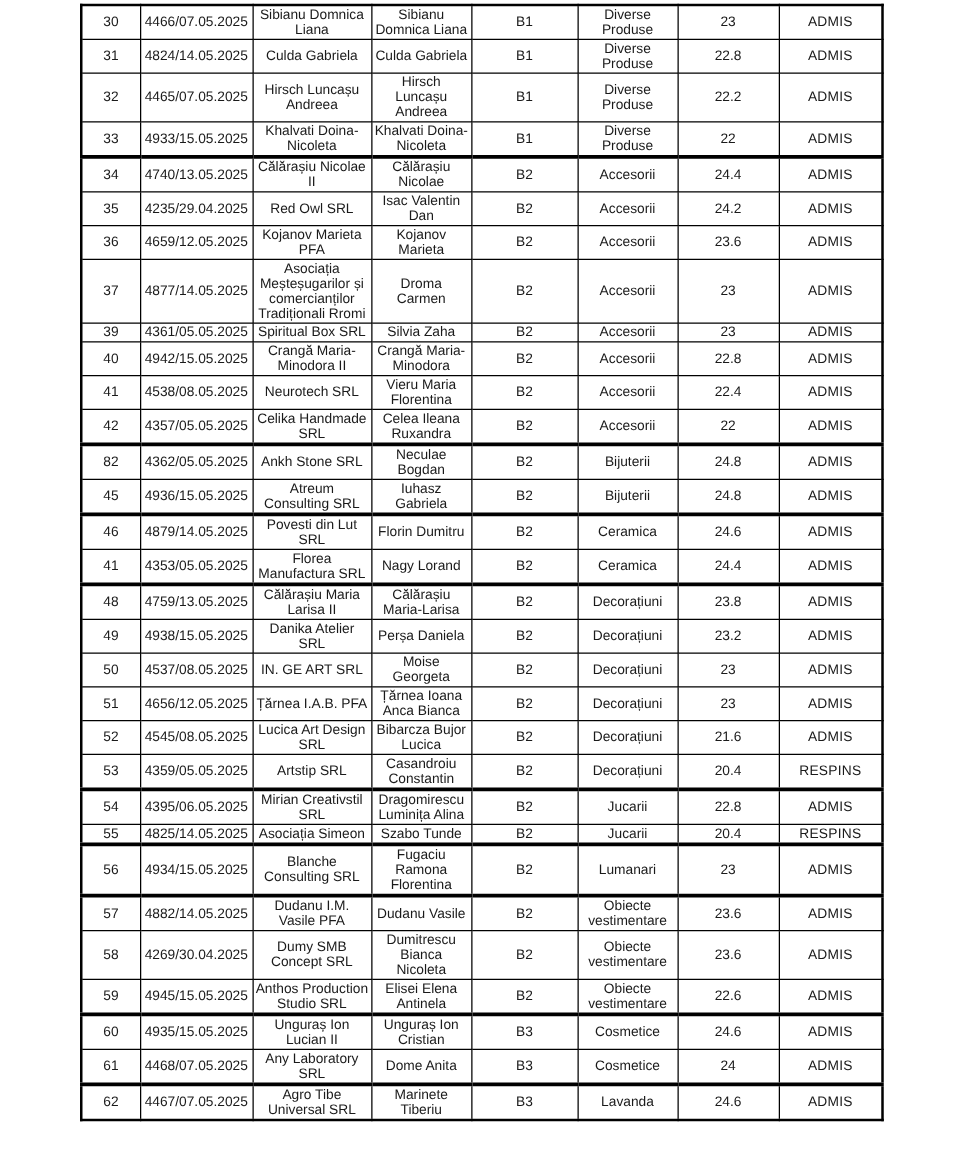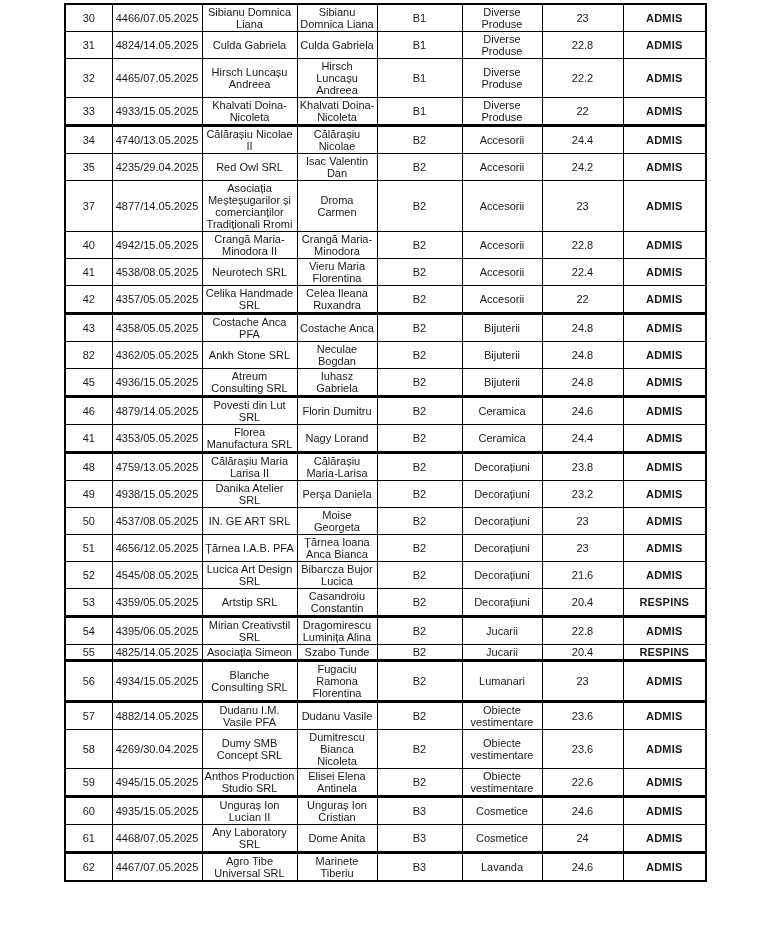--- a/index.html
+++ b/index.html
@@ -37,21 +37,21 @@
     text-align: center;
     vertical-align: middle;
     word-wrap: break-word;
     overflow: hidden;
   }
   table.results tr.group-end td {
     border-bottom-width: 3px;
   }
   td.c-nr { }
   td.c-reg { white-space: nowrap; font-size: 10.7px; }
-  td.c-status { letter-spacing: 0.2px; font-weight: bold; }
+  td.c-status { letter-spacing: 0.2px; }
 </style>
 </head>
 <body>
 
 <div class="page">
   <table class="results">
     <colgroup>
       <col style="width:47px">
       <col style="width:90px">
       <col style="width:95px">
@@ -116,30 +116,50 @@
     <td class="c-nr">35</td>
     <td class="c-reg">4235/29.04.2025</td>
     <td class="c-applicant">Red Owl SRL</td>
     <td class="c-rep">Isac Valentin Dan</td>
     <td class="c-cat">B2</td>
     <td class="c-product">Accesorii</td>
     <td class="c-score">24.2</td>
     <td class="c-status">ADMIS</td>
   </tr>
         <tr>
+    <td class="c-nr">36</td>
+    <td class="c-reg">4659/12.05.2025</td>
+    <td class="c-applicant">Kojanov Marieta PFA</td>
+    <td class="c-rep">Kojanov Marieta</td>
+    <td class="c-cat">B2</td>
+    <td class="c-product">Accesorii</td>
+    <td class="c-score">23.6</td>
+    <td class="c-status">ADMIS</td>
+  </tr>
+        <tr>
     <td class="c-nr">37</td>
     <td class="c-reg">4877/14.05.2025</td>
     <td class="c-applicant">Asociația Meșteșugarilor și comercianților Tradiționali Rromi</td>
     <td class="c-rep">Droma Carmen</td>
     <td class="c-cat">B2</td>
     <td class="c-product">Accesorii</td>
     <td class="c-score">23</td>
     <td class="c-status">ADMIS</td>
   </tr>
         <tr>
+    <td class="c-nr">39</td>
+    <td class="c-reg">4361/05.05.2025</td>
+    <td class="c-applicant">Spiritual Box SRL</td>
+    <td class="c-rep">Silvia Zaha</td>
+    <td class="c-cat">B2</td>
+    <td class="c-product">Accesorii</td>
+    <td class="c-score">23</td>
+    <td class="c-status">ADMIS</td>
+  </tr>
+        <tr>
     <td class="c-nr">40</td>
     <td class="c-reg">4942/15.05.2025</td>
     <td class="c-applicant">Crangă Maria-Minodora II</td>
     <td class="c-rep">Crangă Maria-Minodora</td>
     <td class="c-cat">B2</td>
     <td class="c-product">Accesorii</td>
     <td class="c-score">22.8</td>
     <td class="c-status">ADMIS</td>
   </tr>
         <tr>
@@ -153,30 +173,20 @@
     <td class="c-status">ADMIS</td>
   </tr>
         <tr class="group-end">
     <td class="c-nr">42</td>
     <td class="c-reg">4357/05.05.2025</td>
     <td class="c-applicant">Celika Handmade SRL</td>
     <td class="c-rep">Celea Ileana Ruxandra</td>
     <td class="c-cat">B2</td>
     <td class="c-product">Accesorii</td>
     <td class="c-score">22</td>
-    <td class="c-status">ADMIS</td>
-  </tr>
-        <tr>
-    <td class="c-nr">43</td>
-    <td class="c-reg">4358/05.05.2025</td>
-    <td class="c-applicant">Costache Anca PFA</td>
-    <td class="c-rep">Costache Anca</td>
-    <td class="c-cat">B2</td>
-    <td class="c-product">Bijuterii</td>
-    <td class="c-score">24.8</td>
     <td class="c-status">ADMIS</td>
   </tr>
         <tr>
     <td class="c-nr">82</td>
     <td class="c-reg">4362/05.05.2025</td>
     <td class="c-applicant">Ankh Stone SRL</td>
     <td class="c-rep">Neculae Bogdan</td>
     <td class="c-cat">B2</td>
     <td class="c-product">Bijuterii</td>
     <td class="c-score">24.8</td>

